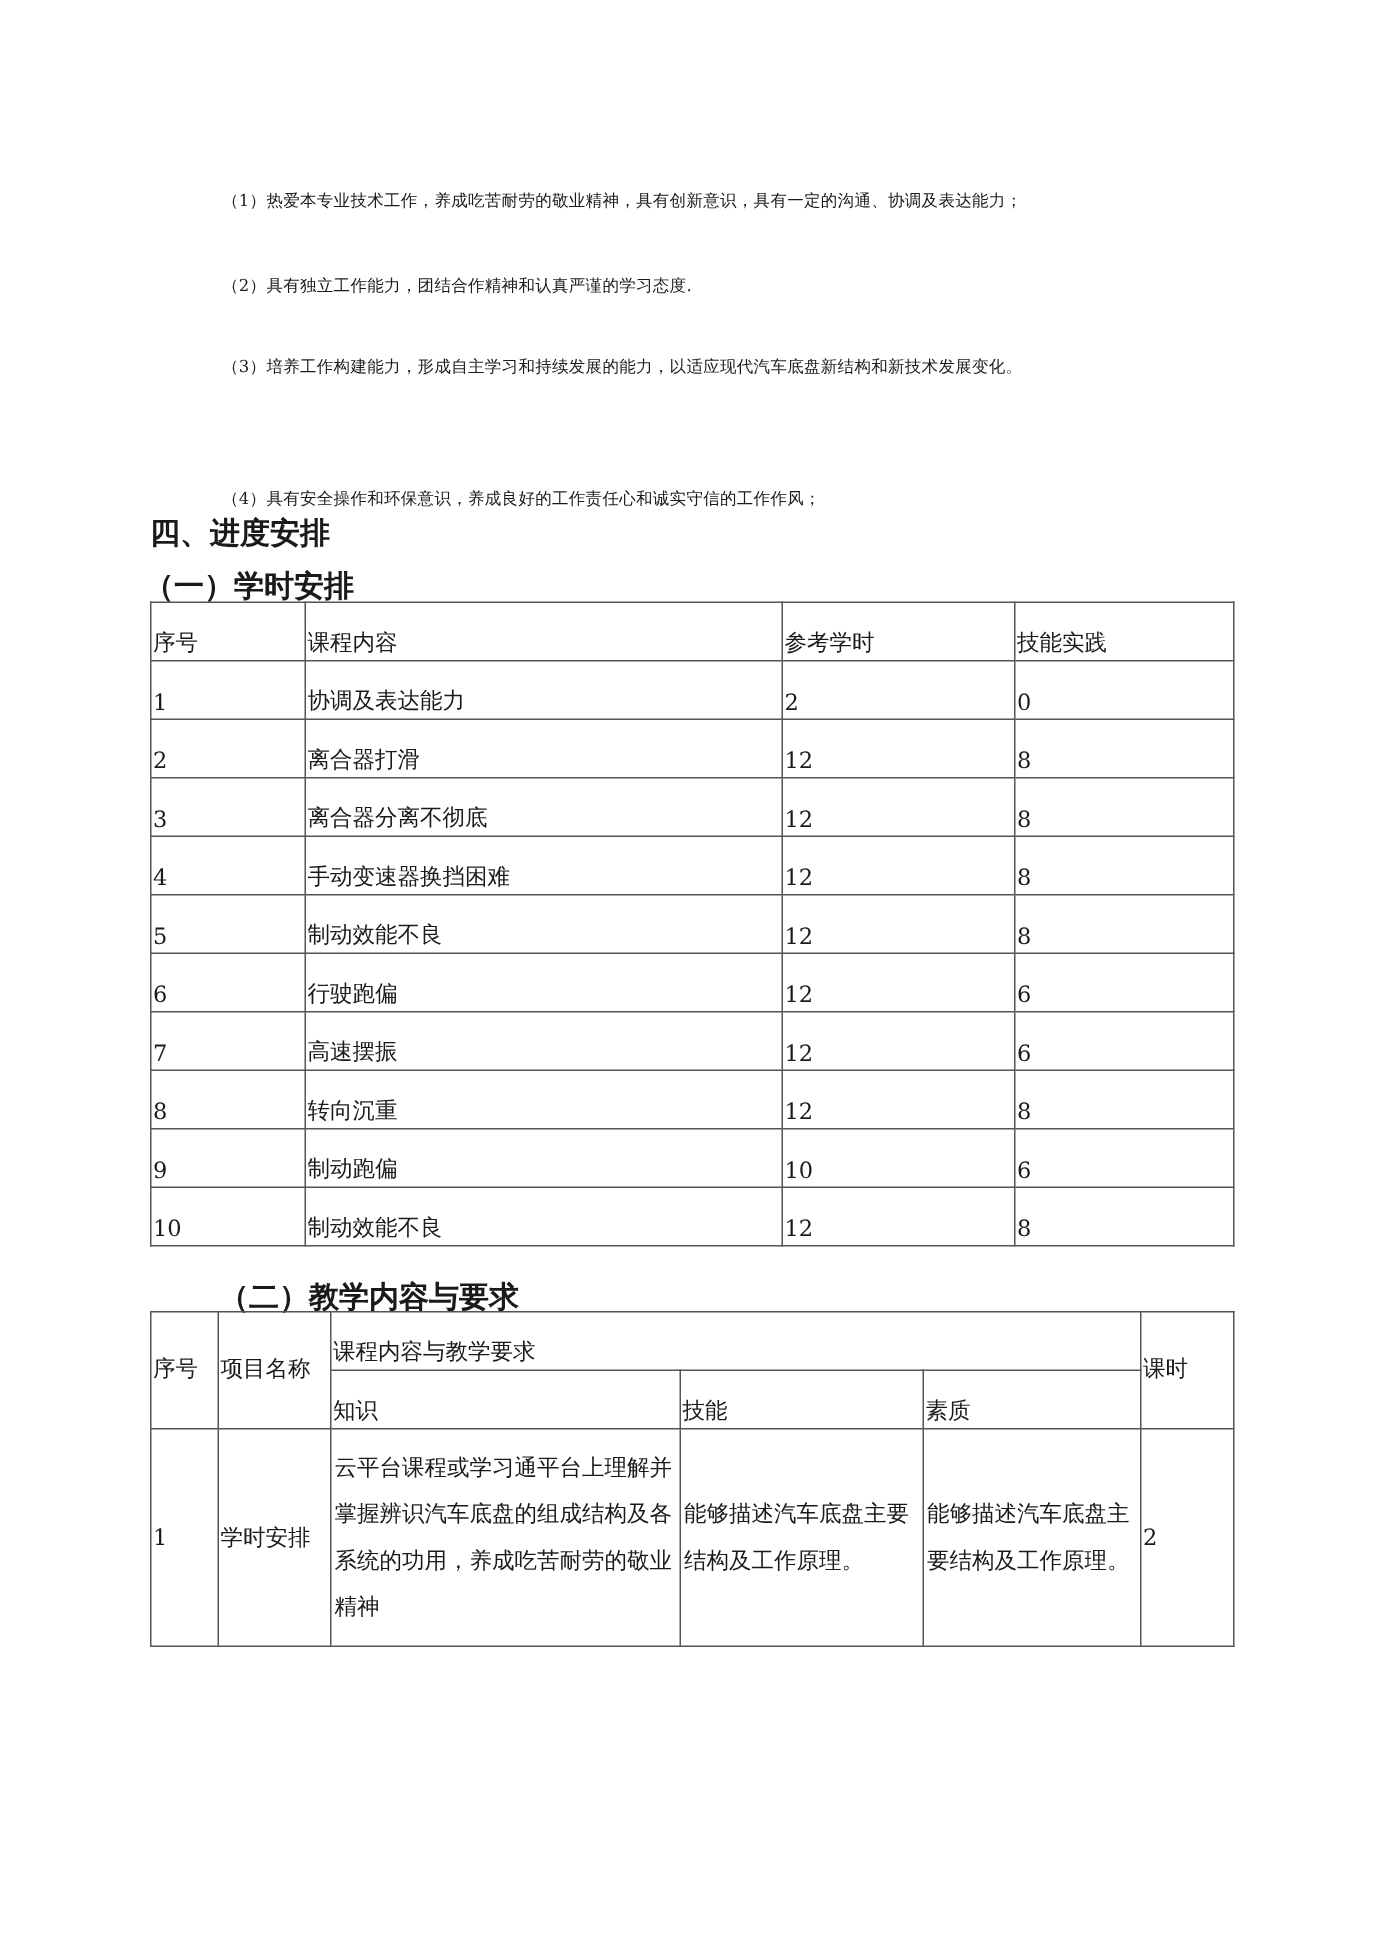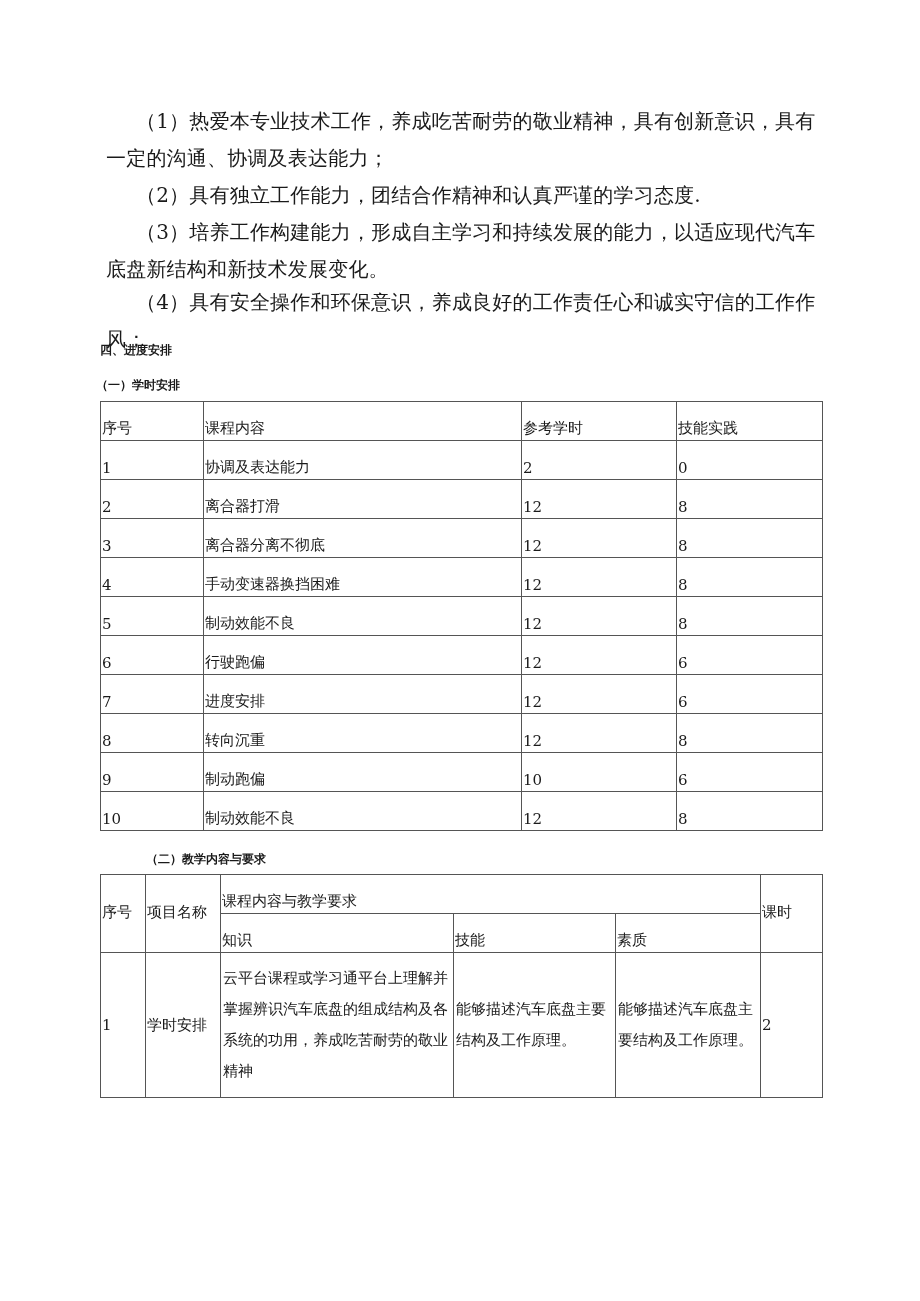--- a/index.html
+++ b/index.html
@@ -3,27 +3,27 @@
   <meta charset="utf-8">
   <style>
     html, body { margin: 0; padding: 0; background: #ffffff; }
     body {
       width: 920px; height: 1301px; position: relative; overflow: hidden;
       font-family: "DejaVu Serif", "Liberation Serif", serif;
       color: #1a1a1a;
     }
     .para {
       position: absolute; left: 100px; width: 725px;
-      font-size: 20px; line-height: 37px; letter-spacing: 0.2px;
-      margin: 6px;
+      font-size: 11px; line-height: 37px; letter-spacing: 0.2px;
+      margin: 18px;
     }
     .para .indent { display: inline-block; width: 30px; }
     .heading {
       position: absolute; font-family: "DejaVu Sans", "Liberation Sans", sans-serif;
-      font-weight: bold; font-size: 12px; margin: 0;
+      font-weight: bold; font-size: 20px; margin: 0;
     }
     table.grid {
       position: absolute; border-collapse: collapse; table-layout: fixed;
       font-size: 15px;
     }
     table.grid td {
       border: 1px solid #555; padding: 0 0 0 1px; vertical-align: bottom;
       overflow: hidden; white-space: nowrap;
     }
     #t1 { left: 100px; top: 401px; width: 722px; }
@@ -31,23 +31,23 @@
     #t2 { left: 100px; top: 874px; width: 722px; }
     #t2 td.h { height: 36px; padding-bottom: 2px; }
     #t2 td.mid { vertical-align: middle; }
     #t2 td.wrap { white-space: normal; vertical-align: middle; line-height: 31px; padding: 4px 2px 4px 2px; }
     #t2 td.body { height: 136px; }
   </style>
 </head>
 <body>
 
 <p class="para" style="top:97px;"><span class="indent"></span><span>（1）热爱本专业技术工作，养成吃苦耐劳的敬业精神，具有创新意识，具有一定的沟通、协调及表达能力；</span></p>
-<p class="para" style="top:171px;"><span class="indent"></span><span>（2）具有独立工作能力，团结合作精神和认真严谨的学习态度.</span></p>
+<p class="para" style="top:154px;"><span class="indent"></span><span>（2）具有独立工作能力，团结合作精神和认真严谨的学习态度.</span></p>
 <p class="para" style="top:208px;"><span class="indent"></span><span>（3）培养工作构建能力，形成自主学习和持续发展的能力，以适应现代汽车底盘新结构和新技术发展变化。</span></p>
-<p class="para" style="top:278px;"><span class="indent"></span><span>（4）具有安全操作和环保意识，养成良好的工作责任心和诚实守信的工作作风；</span></p>
+<p class="para" style="top:296px;"><span class="indent"></span><span>（4）具有安全操作和环保意识，养成良好的工作责任心和诚实守信的工作作风；</span></p>
 
 <h2 class="heading" style="left:100px; top:342px;">四、进度安排</h2>
 <h3 class="heading" style="left:96px; top:377px;">（一）学时安排</h3>
 
 <table class="grid" id="t1">
   <colgroup>
       <col style="width:103px">
       <col style="width:318px">
       <col style="width:155px">
       <col style="width:146px">
@@ -90,21 +90,21 @@
         <td>8</td>
       </tr>
   <tr>
         <td>6</td>
         <td>行驶跑偏</td>
         <td>12</td>
         <td>6</td>
       </tr>
   <tr>
         <td>7</td>
-        <td>进度安排</td>
+        <td>高速摆振</td>
         <td>12</td>
         <td>6</td>
       </tr>
   <tr>
         <td>8</td>
         <td>转向沉重</td>
         <td>12</td>
         <td>8</td>
       </tr>
   <tr>

